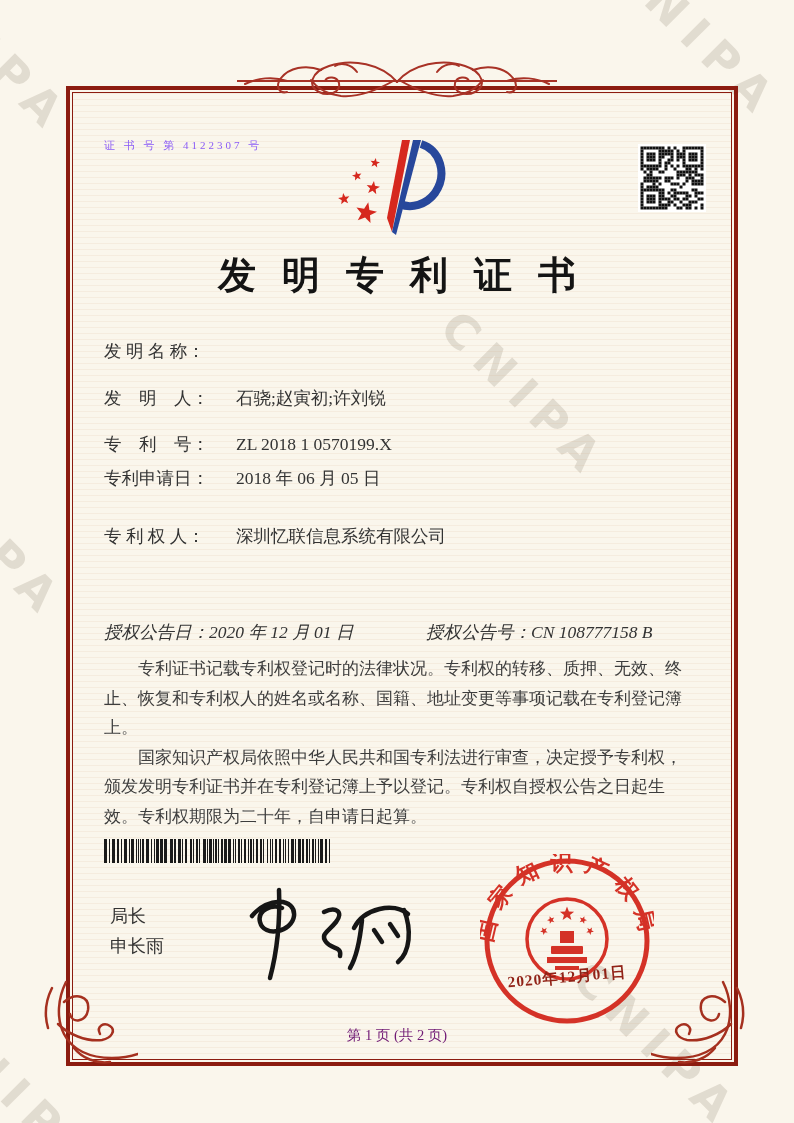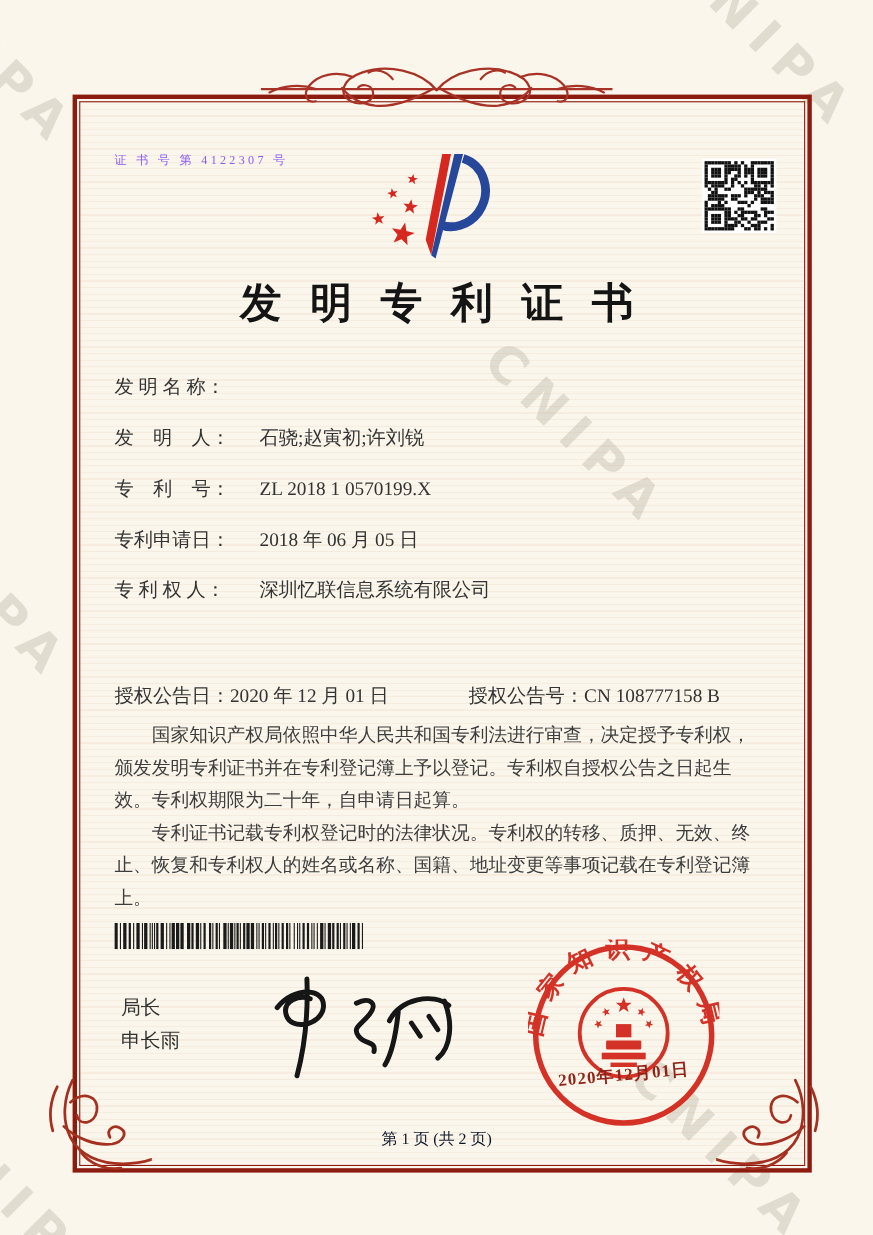--- a/index.html
+++ b/index.html
@@ -20,26 +20,26 @@
          background:repeating-linear-gradient(180deg,
             rgba(204,148,104,.10) 0px,rgba(204,148,104,.10) 1px,
             rgba(255,255,255,0) 1px,rgba(255,255,255,0) 6px);}
   
   .cert-no{left:104px;top:138px;font-size:11px;letter-spacing:3px;color:#8b5cf6;z-index:5;}
   .title{left:0;right:0;top:238px;text-align:center;font-size:38px;font-weight:bold;
          color:#141414;letter-spacing:26px;text-indent:26px;z-index:5;margin-top:12px;}
   .row{left:104px;display:flex;font-size:17.5px;color:#333;z-index:5;line-height:22px;}
   .row .lab{flex:0 0 132px;white-space:nowrap;}
   .row .val{max-width:480px;}
-  .grant-row{left:104px;top:620px;display:flex;font-size:17.5px;color:#333;z-index:5;}
+  .grant-row{left:104px;top:620px;display:flex;font-size:17.5px;color:#333;z-index:5;font-style:italic;}
   .grant-row .g2{position:absolute;left:322px;top:0;white-space:nowrap;}
   .paras{left:104px;top:654px;width:592px;font-size:17px;line-height:29.5px;
          color:#3d3d3d;z-index:5;}
   .paras p{margin:0;text-indent:2em;}
-  .footer{left:0;right:0;top:1026px;text-align:center;font-size:14.5px;color:#0f172a;z-index:5;}
+  .footer{left:0;right:0;top:1026px;text-align:center;font-size:14.5px;color:#701a75;z-index:5;}
   .sign-title{left:110px;top:904px;font-size:18px;color:#333;z-index:5;}
   .sign-name{left:110px;top:934px;font-size:18px;color:#333;z-index:5;}
   
   .seal{left:480px;top:854px;width:174px;height:174px;z-index:7;opacity:.95;}
   .qr{left:638px;top:144px;z-index:5;}
   .barcode{left:104px;top:839px;z-index:5;}
   .sig-svg{left:224px;top:882px;z-index:6;}
   .logo-svg{left:326px;top:132px;z-index:5;}
   .orn-top{left:237px;top:50px;z-index:3;}
   .orn-bl{left:28px;top:978px;z-index:4;}
@@ -370,40 +370,40 @@
   <span class="lab">发 明 名 称：</span>
 </div>
 <div class="abs row" style="top:387px">
   <span class="lab">发　明　人：</span>
   <span class="val">石骁;赵寅初;许刘锐</span>
 </div>
 <div class="abs row" style="top:433px">
   <span class="lab">专　利　号：</span>
   <span class="val">ZL 2018 1 0570199.X</span>
 </div>
-<div class="abs row" style="top:479px">
+<div class="abs row" style="top:467px">
   <span class="lab">专利申请日：</span>
   <span class="val">2018 年 06 月 05 日</span>
 </div>
 <div class="abs row" style="top:525px">
   <span class="lab">专 利 权 人：</span>
   <span class="val">深圳忆联信息系统有限公司</span>
 </div>
 <div class="abs row" style="top:571px">
 </div>
 
 <div class="abs grant-row">
   <span>授权公告日：</span>
     <span>2020 年 12 月 01 日</span>
   <span class="g2"><span>授权公告号：</span><span>CN 108777158 B</span></span>
 </div>
 
 <div class="abs paras">
+  <p>专利证书记载专利权登记时的法律状况。专利权的转移、质押、无效、终止、恢复和专利权人的姓名或名称、国籍、地址变更等事项记载在专利登记簿上。</p>
   <p>国家知识产权局依照中华人民共和国专利法进行审查，决定授予专利权，颁发发明专利证书并在专利登记簿上予以登记。专利权自授权公告之日起生效。专利权期限为二十年，自申请日起算。</p>
-  <p>专利证书记载专利权登记时的法律状况。专利权的转移、质押、无效、终止、恢复和专利权人的姓名或名称、国籍、地址变更等事项记载在专利登记簿上。</p>
 </div>
 
 <svg class="abs barcode" width="232" height="24" viewBox="0 0 232 24">
   <g id="barcode-bars" fill="#1a1a1a">
       <rect x="0" y="0" width="3" height="24"></rect>
       <rect x="5" y="0" width="1" height="24"></rect>
       <rect x="8" y="0" width="3" height="24"></rect>
       <rect x="13" y="0" width="2" height="24"></rect>
       <rect x="17" y="0" width="1" height="24"></rect>
       <rect x="20" y="0" width="3" height="24"></rect>

